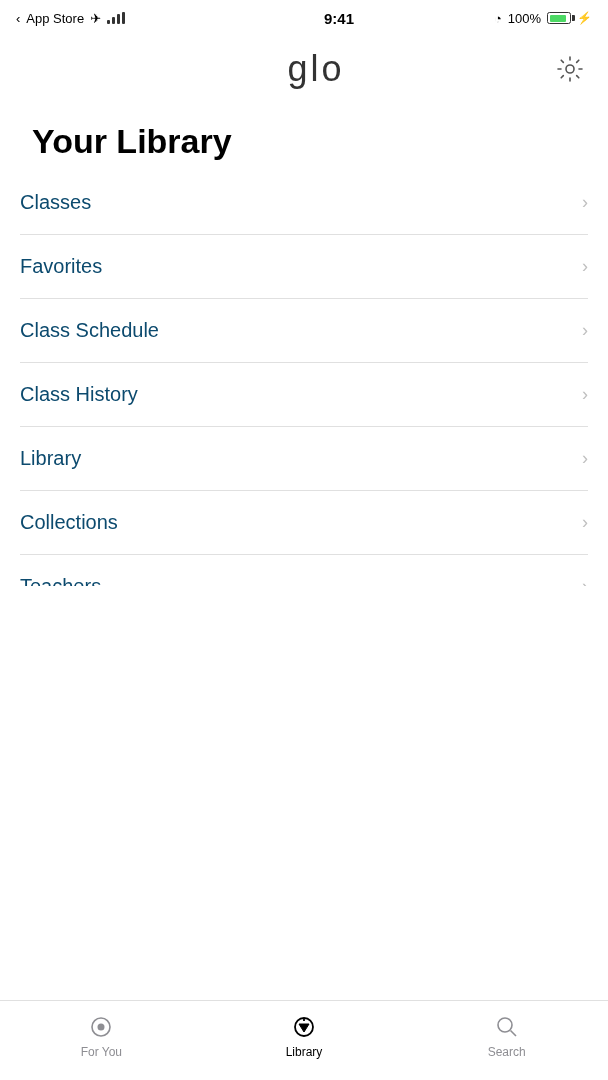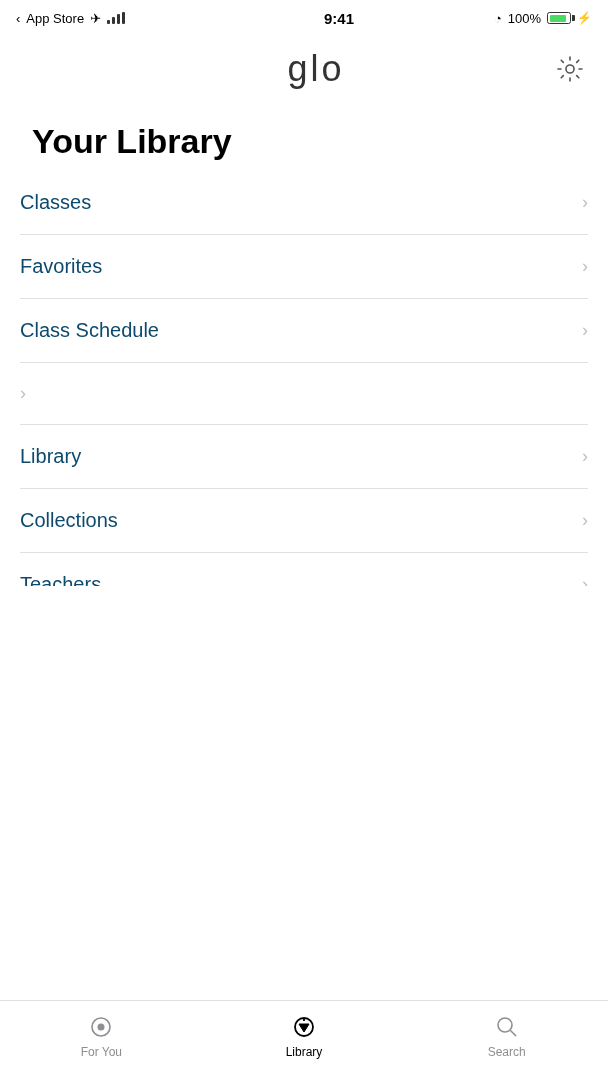--- a/index.html
+++ b/index.html
@@ -259,20 +259,21 @@
     </div>
     <div class="list-item">
       <span class="list-item-label">Favorites</span>
       <span class="chevron">›</span>
     </div>
     <div class="list-item">
       <span class="list-item-label">Class Schedule</span>
       <span class="chevron">›</span>
     </div>
     <div class="list-item">
+      <span class="list-item-label">Class History</span>
       <span class="chevron">›</span>
     </div>
     <div class="list-item">
       <span class="list-item-label">Library</span>
       <span class="chevron">›</span>
     </div>
     <div class="list-item">
       <span class="list-item-label">Collections</span>
       <span class="chevron">›</span>
     </div>

